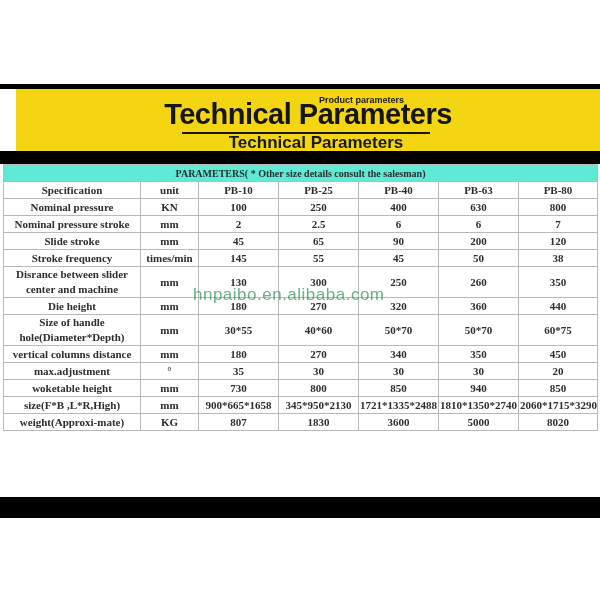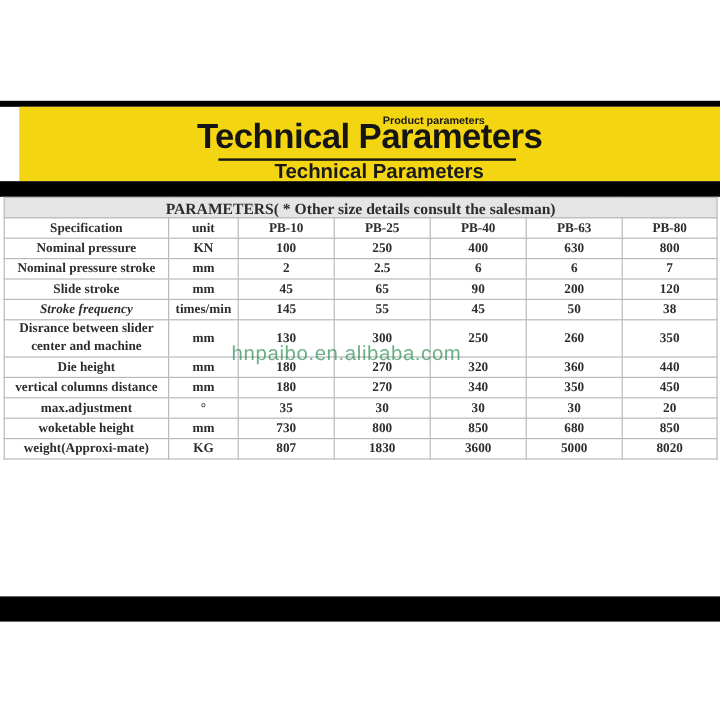--- a/index.html
+++ b/index.html
@@ -17,22 +17,22 @@
              font-size:17px;line-height:17px;font-weight:bold;color:#191919;}
   .black-bar-1{position:absolute;left:0;top:151px;width:600px;height:13px;background:var(--bar-black,#000);}
   .black-bar-2{position:absolute;left:0;top:497px;width:600px;height:21px;background:var(--bar-black,#000);}
 
   
   .tbl-wrap{position:absolute;left:3px;top:164px;width:594px;}
   table.params{border-collapse:collapse;table-layout:fixed;width:594px;
                font-family:"Liberation Serif",serif;font-size:11px;font-weight:bold;color:#2d2d2d;}
   table.params td,table.params th{border:1px solid #b6babd;height:16px;line-height:15px;
                padding:0 1px;text-align:center;vertical-align:middle;overflow:visible;}
-  tr.caption-row td{background:#e5e5e5;font-size:13px;height:16px;}
-  td.spec-left{text-align:left;padding-left:2px;font-style:italic;}
+  tr.caption-row td{background:#5eead4;font-size:10px;height:16px;}
+  td.spec-left{text-align:left;padding-left:2px;}
   tr.row-overflow td{white-space:nowrap;}
 
   
   .watermark{position:absolute;left:193px;top:285px;font-size:17px;letter-spacing:0.5px;
              color:#15803d;opacity:0.62;font-family:"Liberation Sans",sans-serif;}
 </style>
 </head>
 <body>
 
 <div id="page">
@@ -120,20 +120,29 @@
           <tr>
             <td>Die height</td>
             <td>mm</td>
             <td>180</td>
             <td>270</td>
             <td>320</td>
             <td>360</td>
             <td>440</td>
           </tr>
           <tr>
+            <td>Size of handle hole(Diameter*Depth)</td>
+            <td>mm</td>
+            <td>30*55</td>
+            <td>40*60</td>
+            <td>50*70</td>
+            <td>50*70</td>
+            <td>60*75</td>
+          </tr>
+          <tr>
             <td>vertical columns distance</td>
             <td>mm</td>
             <td>180</td>
             <td>270</td>
             <td>340</td>
             <td>350</td>
             <td>450</td>
           </tr>
           <tr>
             <td>max.adjustment</td>
@@ -143,22 +152,31 @@
             <td>30</td>
             <td>30</td>
             <td>20</td>
           </tr>
           <tr>
             <td>woketable height</td>
             <td>mm</td>
             <td>730</td>
             <td>800</td>
             <td>850</td>
-            <td>680</td>
+            <td>940</td>
             <td>850</td>
+          </tr>
+          <tr class="row-overflow">
+            <td>size(F*B ,L*R,High)</td>
+            <td>mm</td>
+            <td>900*665*1658</td>
+            <td>345*950*2130</td>
+            <td>1721*1335*2488</td>
+            <td>1810*1350*2740</td>
+            <td>2060*1715*3290</td>
           </tr>
           <tr>
             <td>weight(Approxi-mate)</td>
             <td>KG</td>
             <td>807</td>
             <td>1830</td>
             <td>3600</td>
             <td>5000</td>
             <td>8020</td>
           </tr>

